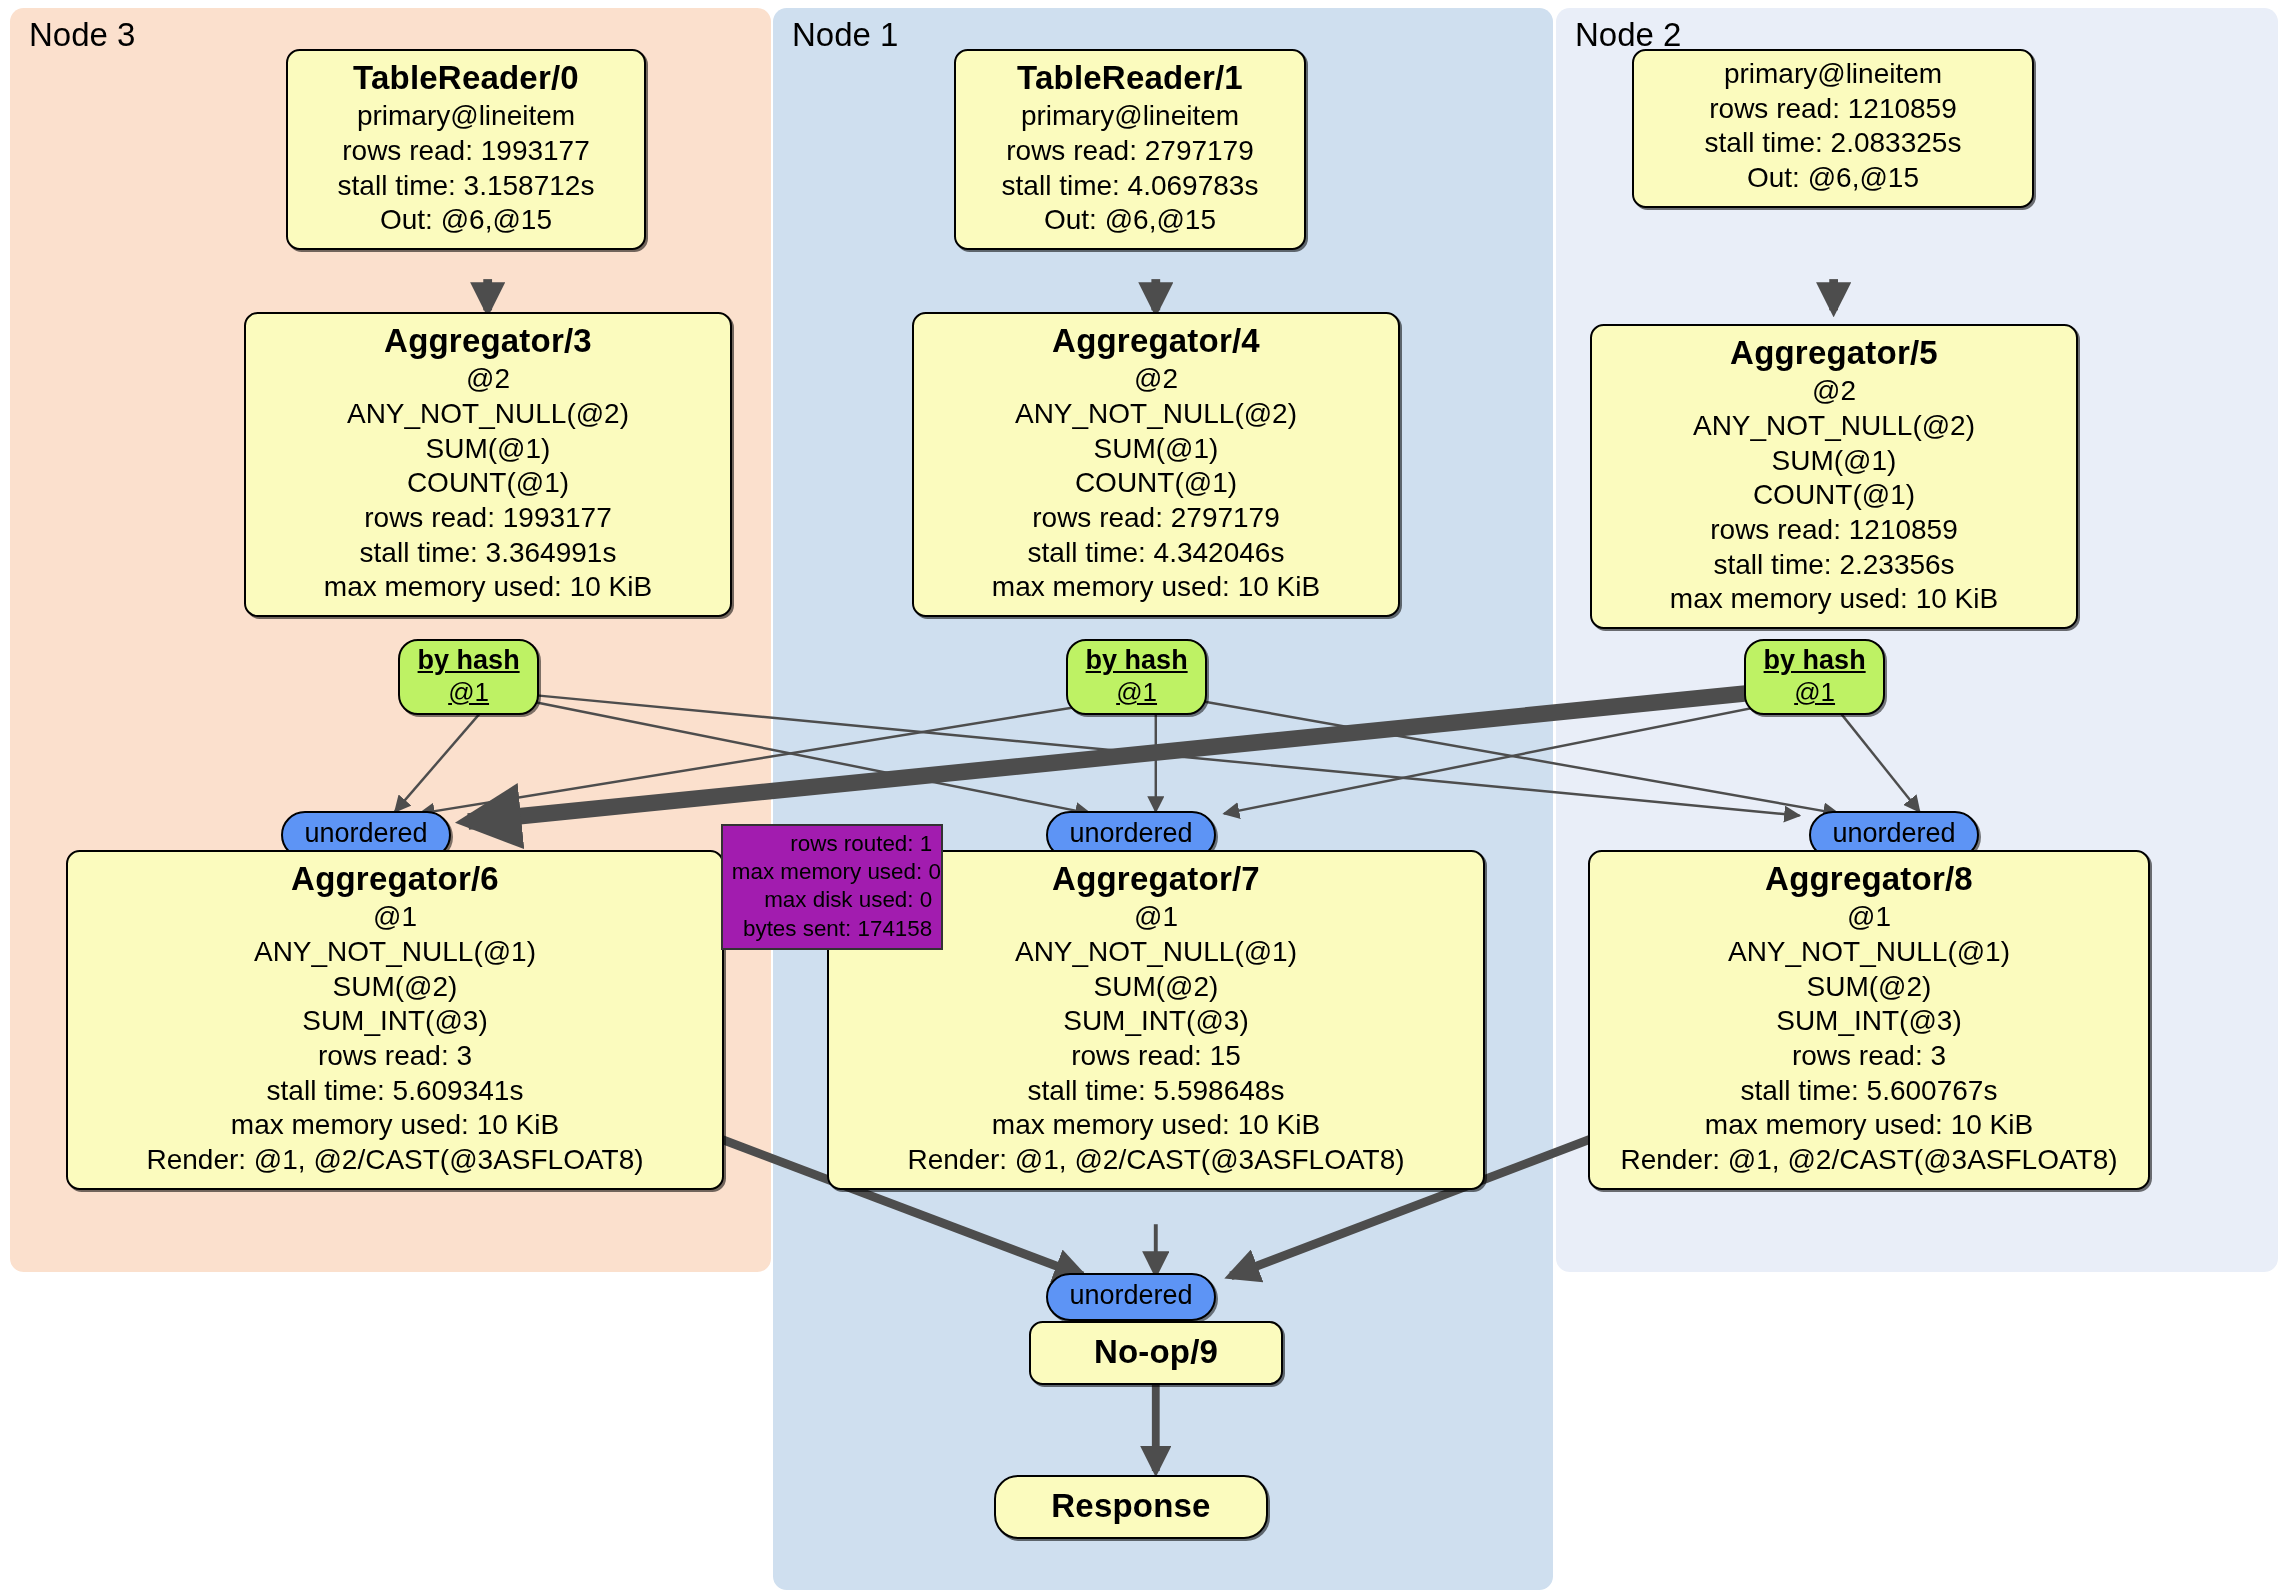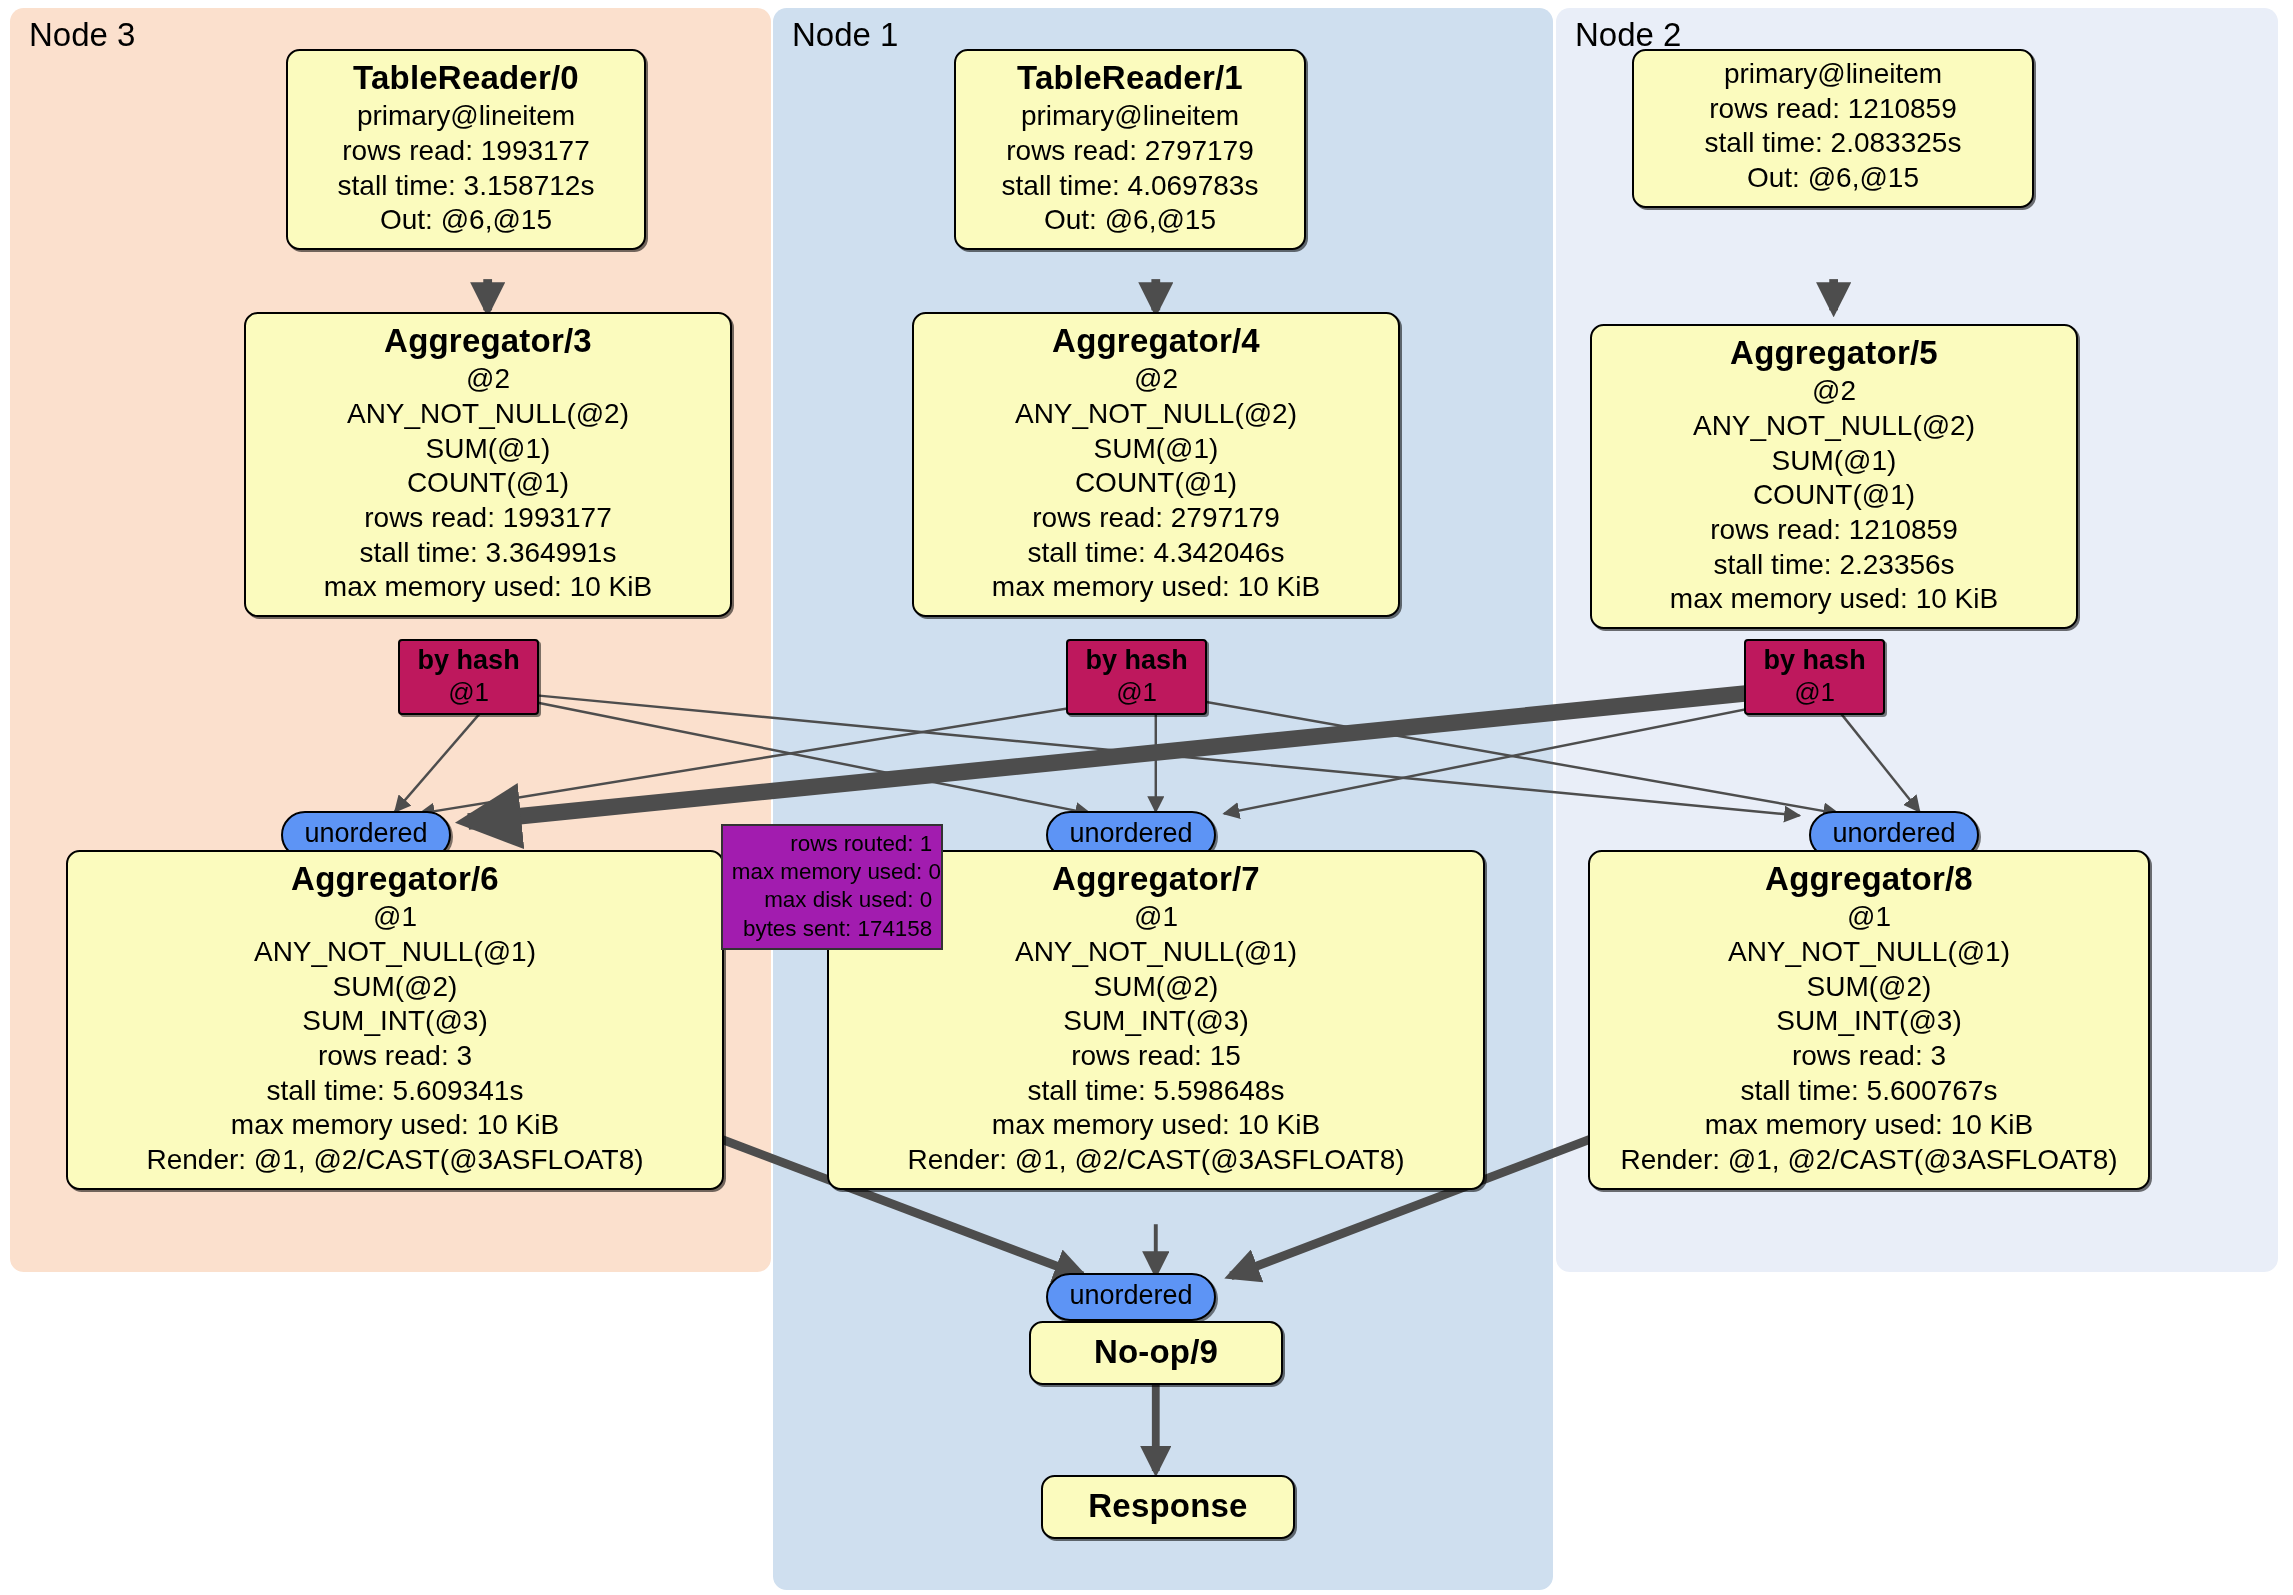--- a/index.html
+++ b/index.html
@@ -75,24 +75,25 @@
   .pill {
     position: absolute;
     box-sizing: border-box;
     border: 2.4px solid #000000;
     text-align: center;
     color: #000000;
     line-height: 1.18;
     box-shadow: 2px 2px 0 rgba(0,0,0,0.5);
   }
   .pill.hash {
-    background: #be185d;
-    border-radius: 4px;
+    background: #bef264;
+    border-radius: 20px;
     padding: 3.9px 17.6px 5.9px 17.6px;
     font-size: 26px;
+    text-decoration: underline;
   }
   .pill.hash .h1 { font-weight: bold; font-size: 27px; }
   .pill.hash .h2 { font-size: 26px; }
 
   .pill.unordered {
     background: #5d94f5;
     border-radius: 25px;
     padding: 4.9px 21.5px 6.8px 21.5px;
     font-weight: normal;
     font-size: 27px;
@@ -287,18 +288,18 @@
   </div>
 
   <div class="pill unordered" style="left:1046px; top:1273px;">
     <span>unordered</span>
   </div>
 
   <div class="node compact" style="left:1029px; top:1321px; width:254px;">
     <div class="title">No-op/9</div>
   </div>
 
-  <div class="node compact" style="left:1041px; top:1475px; width:254px;">
+  <div class="node compact" style="left:994px; top:1475px; width:274px;border-radius:24px;">
     <div class="title">Response</div>
   </div>
 
 </div>
 
 
 </body></html>

